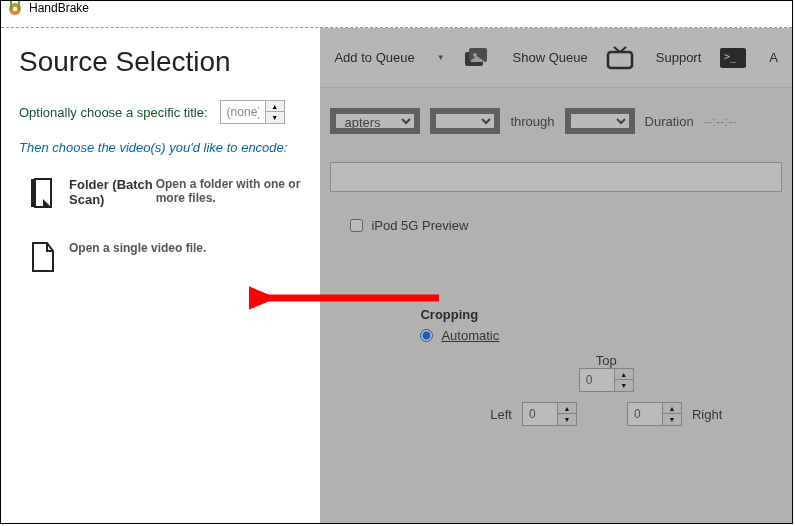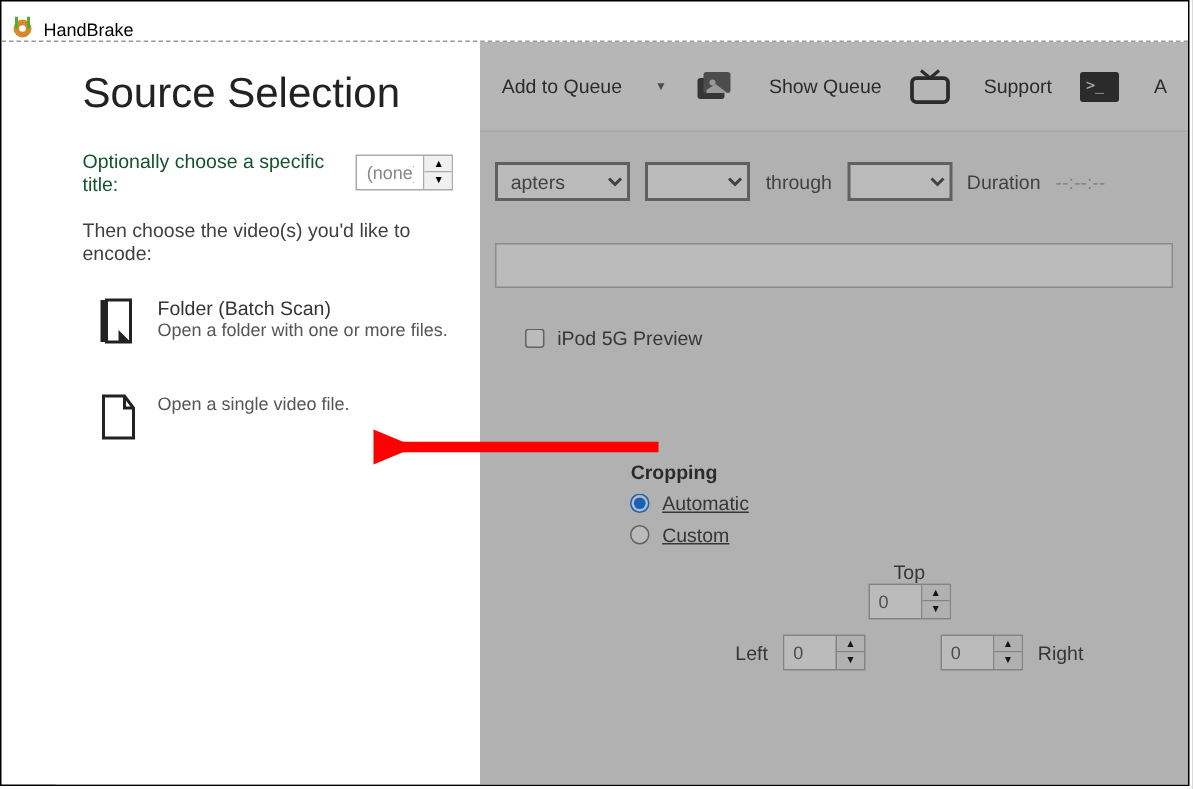--- a/index.html
+++ b/index.html
@@ -1,45 +1,45 @@
 <!DOCTYPE html>
 <html><head>
 <meta charset="utf-8">
 <style>
   * { box-sizing: border-box; margin: 0; padding: 0; }
   body { font-family: "Segoe UI", Arial, sans-serif; font-size: 12px; color: #333; width: 795px; height: 526px; overflow: hidden; background: #fff; position: relative; }
   .window { border: 1px solid #000; height: 524px; width: 793px; position: relative; overflow: hidden; }
-  .titlebar { height: 26px; display: flex; align-items: flex-end; padding: 0 6px; gap: 6px; }
+  .titlebar { height: 26px; display: flex; align-items: flex-start; padding: 0 6px; gap: 6px; }
   .app-icon { width: 16px; height: 16px; }
   .title-text { font-size: 12px; color: #000; }
   .titlebar-sep { border-top: 1px dashed #999; width: 100%; height: 0; }
   .content { display: flex; height: calc(100% - 27px); position: relative; }
-  .side-panel { width: 348px; background: #fff; padding: 18px 18px 0 18px; z-index: 2; position: relative; margin-left: 36px; }
+  .side-panel { width: 348px; background: #fff; padding: 18px 18px 0 18px; z-index: 2; position: relative; }
   .side-heading { font-size: 28px; font-weight: 300; color: #222; margin-bottom: 22px; }
   .opt-row { display: flex; align-items: center; gap: 12px; margin-bottom: 16px; }
   .opt-label { font-size: 13px; color: #14532d; }
   .title-selector { display: flex; align-items: stretch; border: 1px solid #aaa; height: 24px; }
   .title-input { width: 44px; border: none; padding: 0 6px; font-size: 12px; color: #888; outline: none; }
   .spinners { display: flex; flex-direction: column; border-left: 1px solid #aaa; }
   .spin-btn { width: 18px; height: 11px; border: none; background: #f0f0f0; font-size: 7px; line-height: 1; cursor: pointer; padding: 0; }
   .spin-btn:first-child { border-bottom: 1px solid #aaa; }
-  .then-text { font-size: 13px; color: #404040; margin-bottom: 16px; }
+  .then-text { font-size: 13px; color: #0369a1; margin-bottom: 16px; font-style: italic; }
   .src-option { display: flex; align-items: flex-start; gap: 12px; padding: 6px 0 6px 10px; cursor: pointer; margin-bottom: 20px; }
   .src-icon { width: 28px; height: 32px; flex-shrink: 0; }
-  .src-text { display: flex; flex-direction: column; }
+  .src-text { display: flex; flex-direction: row; font-weight: bold; }
   .src-title { font-size: 13px; color: #333; }
   .src-desc { font-size: 12px; color: #555; }
   .main-area { flex: 1; background: #f0f0f0; position: relative; }
   .dim-overlay { position: absolute; inset: 0; background: rgba(60,60,60,0.35); z-index: 5; }
   .toolbar { height: 60px; display: flex; align-items: center; background: #f8f8f8; padding: 0 6px; gap: 2px; border-bottom: 1px solid #ddd; }
   .tb-item { display: flex; align-items: center; gap: 22px; padding: 4px 8px; font-size: 13px; color: #222; cursor: pointer; white-space: nowrap; text-align: right; }
   .tb-icon { width: 28px; height: 24px; }
   .chev-down { font-size: 8px; color: #555; }
   .source-row { display: flex; align-items: center; gap: 10px; padding: 20px 10px 10px 10px; font-size: 13px; color: #444; }
-  select.drop, .drop { height: 26px; border: 2px solid #737373; background: #fdfdfd; font-size: 13px; color: #444; padding: 0 4px; }
+  select.drop, .drop { height: 26px; border: 6px solid #737373; background: #fdfdfd; font-size: 13px; color: #444; padding: 0 4px; }
   .drop-80 { width: 90px; }
   .drop-60 { width: 70px; }
   .drop-time { color: #aaa; }
   .long-box { margin: 18px 10px 0 10px; height: 30px; border: 1px solid #b5b5b5; background: #fff; }
   .check-row { margin: 26px 10px 0 30px; display: flex; align-items: center; gap: 8px; font-size: 13px; color: #333; }
   .crop-block { margin: 74px 0 0 100px; }
   .crop-title { font-weight: bold; font-size: 13px; color: #222; margin-bottom: 6px; }
   .radio-row { display: flex; align-items: center; gap: 8px; margin-bottom: 6px; font-size: 13px; color: #333; text-decoration: underline; }
   .top-row { text-align: center; margin-top: 10px; font-size: 13px; color: #333; }
   .spinbox { display: inline-flex; align-items: stretch; border: 1px solid #aaa; height: 24px; background: #fff; }
@@ -165,24 +165,20 @@
         <input type="checkbox" style="">
         <span>iPod 5G Preview</span>
       </div>
 
       <div class="crop-block">
         <div class="crop-title">Cropping</div>
         <div class="radio-row">
           <input type="radio" name="crop" checked="" style="">
           <span>Automatic</span>
         </div>
-        <div class="radio-row">
-          <input type="radio" name="crop" style="">
-          <span>Custom</span>
-        </div>
 
         <div class="top-row">
           <div>Top</div>
           <div class="spinbox">
             <input value="0" style="">
             <div class="spinners">
               <button class="spin-btn">▲</button>
               <button class="spin-btn">▼</button>
             </div>
           </div>

